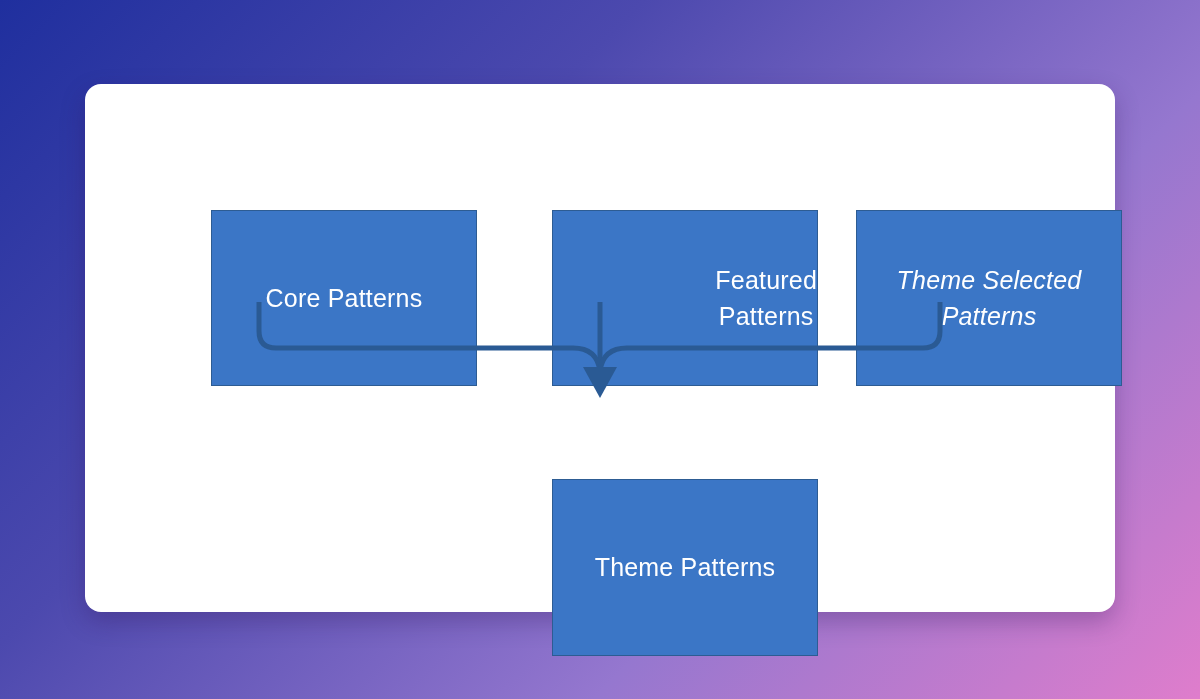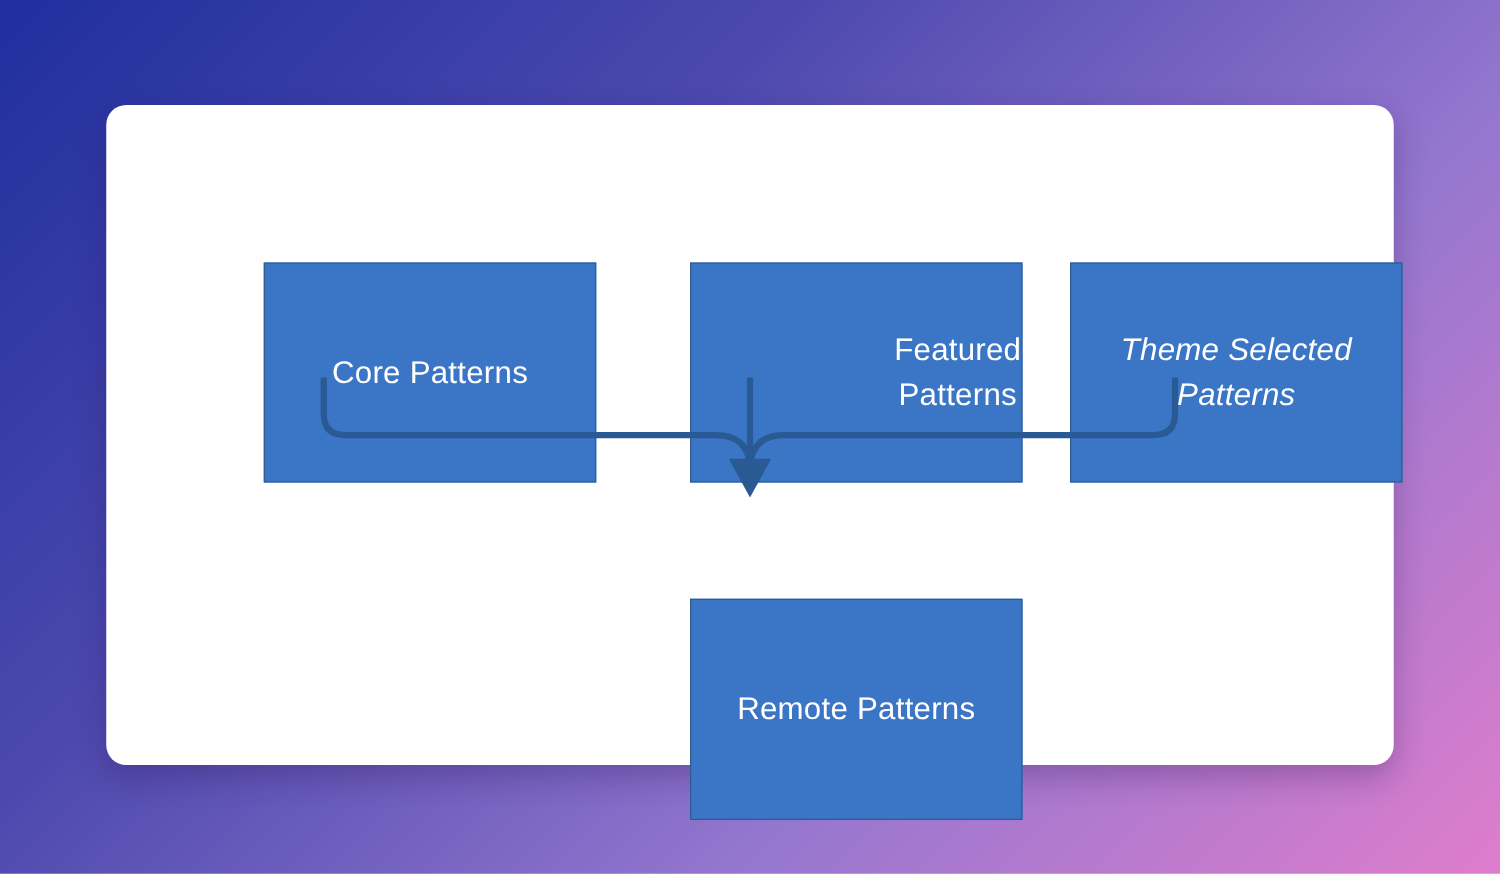--- a/index.html
+++ b/index.html
@@ -74,21 +74,21 @@
       <span class="label">Featured
 Patterns</span>
     </div>
 
     <div class="node node-theme">
       <span class="label">Theme Selected
 Patterns</span>
     </div>
 
     <div class="node node-remote">
-      <span class="label">Remote Patterns</span>
+      <span class="label">Theme Patterns</span>
     </div>
 
   </div>
 
   <svg class="connectors" viewBox="0 0 1200 699" aria-hidden="true">
     <path d="M 600 302 L 600 374" stroke="#2a5a94"></path>
     <path d="M 259 302 L 259 331 Q 259 348 276 348 L 573 348 Q 597 348 600 371" stroke="#2a5a94"></path>
     <path d="M 940 302 L 940 331 Q 940 348 923 348 L 627 348 Q 603 348 600 371" stroke="#2a5a94"></path>
     <polygon points="583,367 617,367 600,398" fill="#2a5a94"></polygon>
   </svg>

